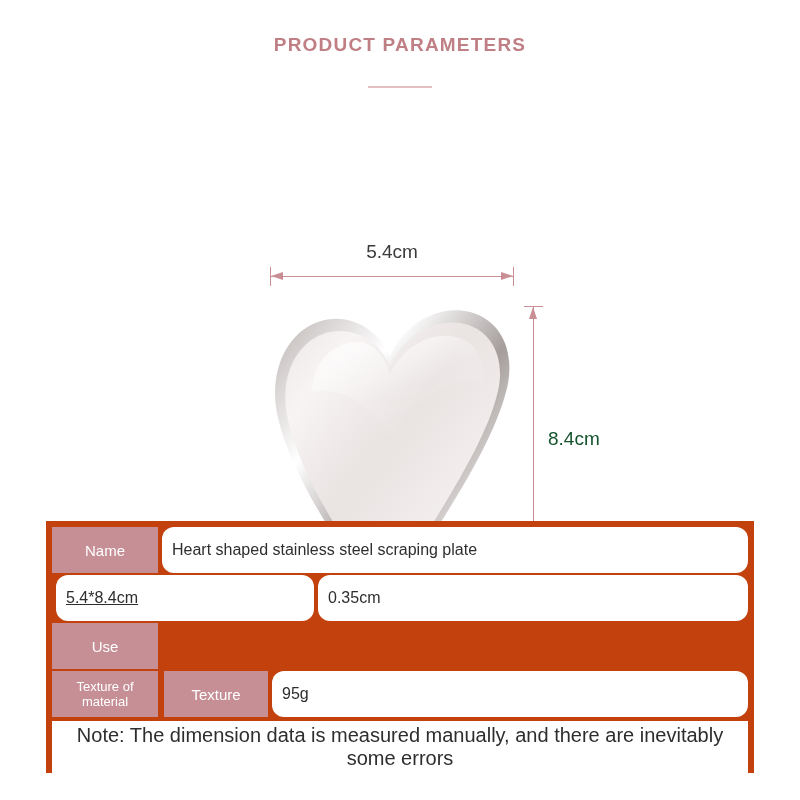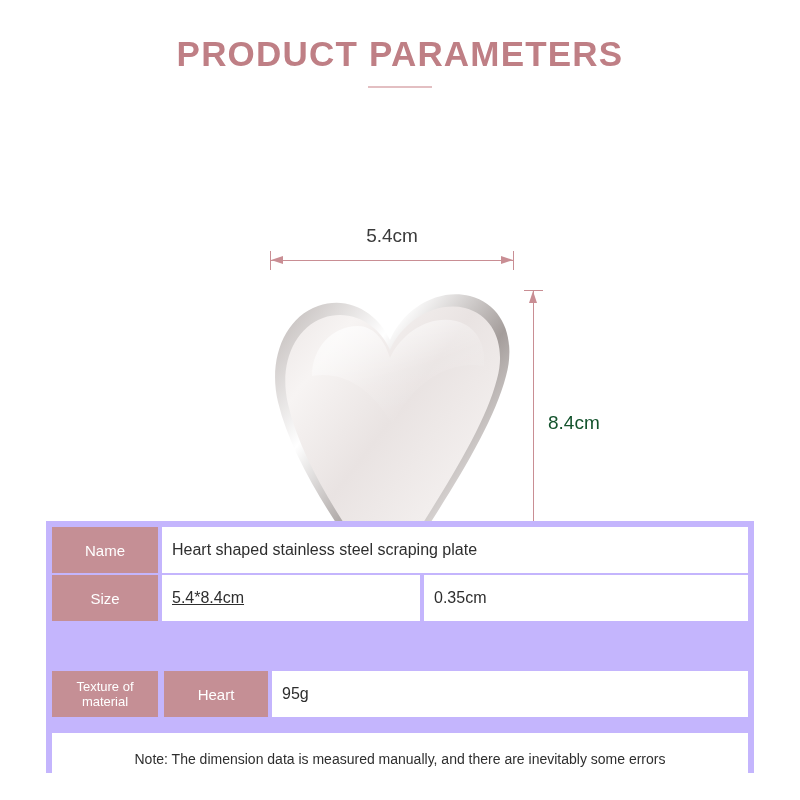--- a/index.html
+++ b/index.html
@@ -20,38 +20,38 @@
     height: 800px;
   }
 
   
   .title {
     position: absolute;
     top: 34px;
     left: 0;
     width: 800px;
     text-align: center;
-    font-size: 35px;
+    font-size: 19px;
     letter-spacing: 1.2px;
     color: #bf7f85;
     font-weight: bold;
   }
   .title-rule {
     position: absolute;
     top: 86px;
     left: 368px;
     width: 64px;
     height: 2px;
     background: #e3bfc2;
   }
 
   
   .stage {
     position: absolute;
-    top: 92px;
+    top: 108px;
     left: 0;
     width: 800px;
     height: 400px;
   }
 
   
   .dim-h {
     position: absolute;
     left: 270px;
     top: 168px;
@@ -143,21 +143,21 @@
   }
   .guasha-wrap svg { display: block; }
 
   
   .spec {
     position: absolute;
     left: 46px;
     top: 521px;
     width: 708px;
     height: 252px;
-    background: #c4b5fd;
+    background: #c2410c;
     box-sizing: border-box;
     padding: 6px;
   }
   .spec-row {
     display: flex;
     align-items: stretch;
     height: 46px;
     margin-bottom: 2px;
   }
   .lbl {
@@ -175,39 +175,40 @@
   .val {
     background: #ffffff;
     color: #2e2e2e;
     display: flex;
     align-items: center;
     font-size: 16px;
     box-sizing: border-box;
     padding: 0 10px;
     flex: 1 1 auto;
     margin-left: 4px;
+    border-radius: 12px;
   }
   .w-name { width: 106px; }
   .w-size { width: 106px; }
   .w-use  { width: 106px; }
   .w-tex  { width: 106px; }
   .w-thk  { width: 104px; margin-left: 6px; }
   .w-wgt  { width: 104px; margin-left: 6px; }
   .val-size { flex: 0 0 258px; text-decoration: underline; }
   .val-tex  { flex: 0 0 258px; }
 
   .note {
     background: #ffffff;
     color: #2e2e2e;
-    font-size: 14px;
+    font-size: 20px;
     height: 52px;
     display: flex;
     align-items: center;
     justify-content: center;
-    margin-top: 16px;
+    margin-top: 4px;
     box-sizing: border-box;
     padding: 0 12px;
     text-align: center;
   }
 </style>
 </head>
 <body>
 
 <div class="page">
 
@@ -288,30 +289,30 @@
   </div>
 
   <div class="spec">
 
     <div class="spec-row">
       <div class="lbl w-name">Name</div>
       <div class="val">Heart shaped stainless steel scraping plate</div>
     </div>
 
     <div class="spec-row">
-      <div class="lbl w-size">Size</div>
       <div class="val val-size">5.4*8.4cm</div>
       <div class="val">0.35cm</div>
     </div>
 
     <div class="spec-row">
+      <div class="lbl w-use">Use</div>
     </div>
 
     <div class="spec-row">
       <div class="lbl w-tex small">Texture of material</div>
-      <div class="lbl w-wgt">Heart</div>
+      <div class="lbl w-wgt">Texture</div>
       <div class="val">95g</div>
     </div>
 
     <div class="note">Note: The dimension data is measured manually, and there are inevitably some errors</div>
   </div>
 
 </div>
 
 </body></html>

